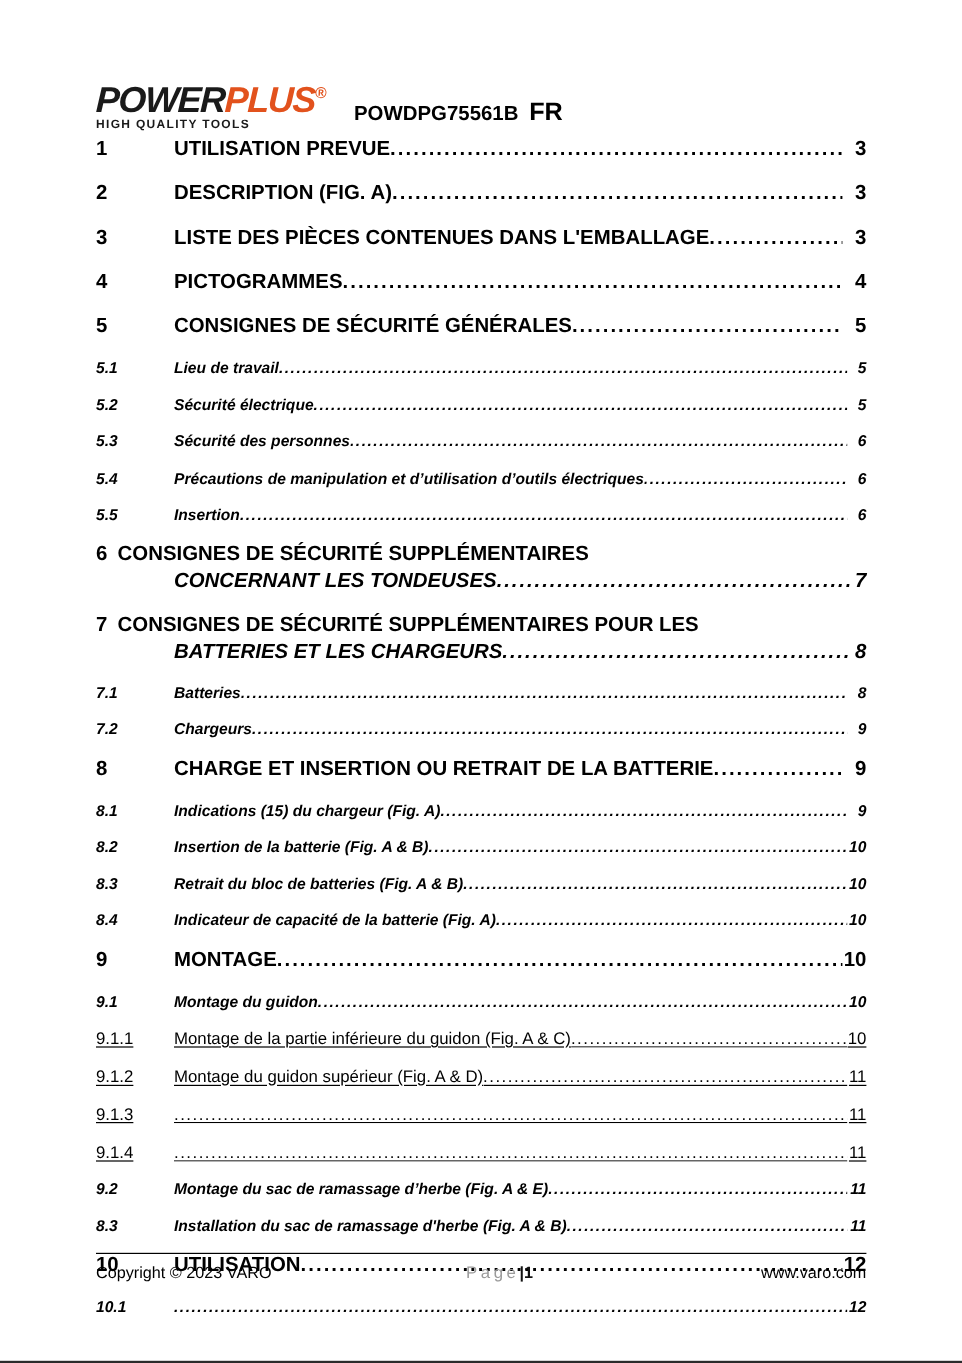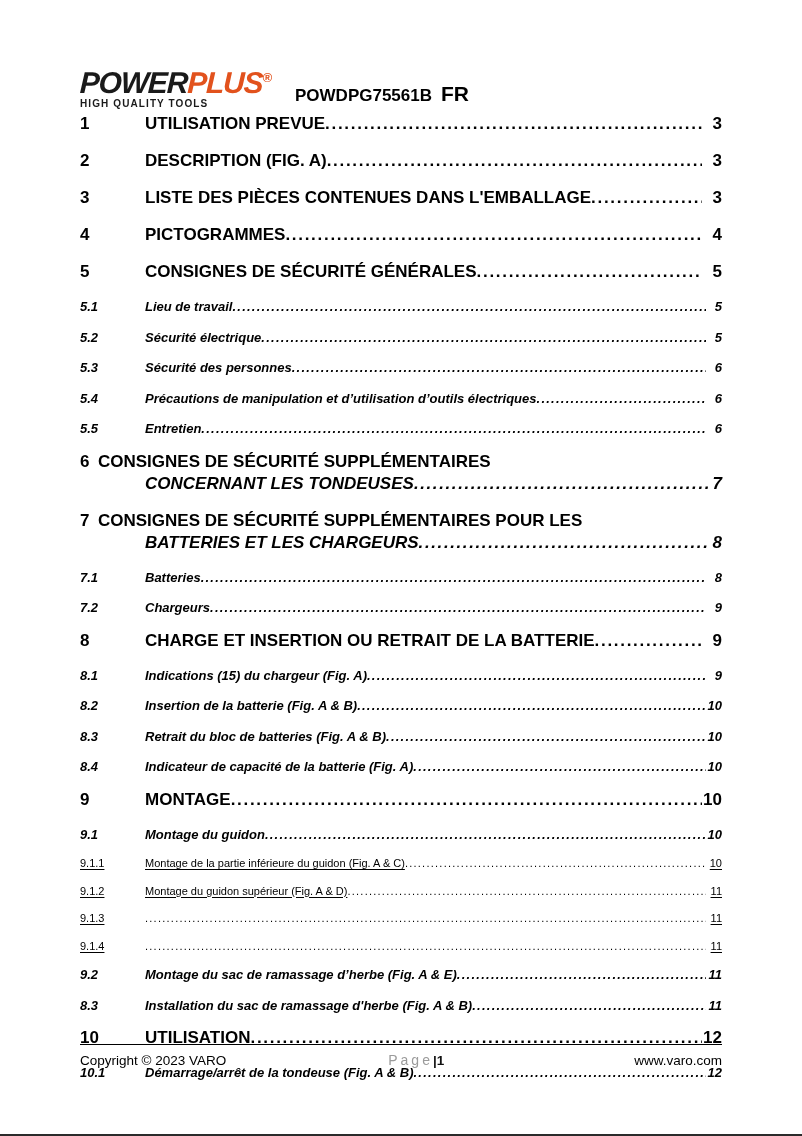--- a/index.html
+++ b/index.html
@@ -160,21 +160,21 @@
     font-weight: bold;
     font-style: italic;
     margin-bottom: 15.5px;
   }
   .lvl2 .toc-num { width: 65px; }
   .lvl2 .toc-page { min-width: 16px; }
   .lvl2 .toc-dots { letter-spacing: 1.25px; }
 
   
   .lvl3 {
-    font-size: 11px;
+    font-size: 14px;
     font-weight: normal;
     margin-bottom: 15.5px;
     text-decoration: underline;
     text-underline-offset: 2px;
   }
   .lvl3 .toc-num { width: 65px; }
   .lvl3 .toc-page { min-width: 16px; }
   .lvl3 .toc-dots { letter-spacing: 1.25px; }
 
   
@@ -298,21 +298,21 @@
           <span class="toc-num">5.4</span>
           <span class="toc-body">
             <span class="toc-title">Précautions de manipulation et d’utilisation d’outils électriques</span>
             <span class="toc-dots">..................................................................................................................................................</span>
             <span class="toc-page">6</span>
           </span>
         </div>
         <div class="toc-row lvl2">
           <span class="toc-num">5.5</span>
           <span class="toc-body">
-            <span class="toc-title">Entretien</span>
+            <span class="toc-title">Insertion</span>
             <span class="toc-dots">..................................................................................................................................................</span>
             <span class="toc-page">6</span>
           </span>
         </div>
         <div class="lvl1w">
           <div class="line1">
             <span class="toc-num">6</span>
             <span class="toc-title">CONSIGNES DE SÉCURITÉ SUPPLÉMENTAIRES</span>
           </div>
           <div class="line2">
@@ -454,21 +454,20 @@
           <span class="toc-num">10</span>
           <span class="toc-body">
             <span class="toc-title">UTILISATION</span>
             <span class="toc-dots">..................................................................................................................................................</span>
             <span class="toc-page">12</span>
           </span>
         </div>
         <div class="toc-row lvl2">
           <span class="toc-num">10.1</span>
           <span class="toc-body">
-            <span class="toc-title">Démarrage/arrêt de la tondeuse (Fig. A &amp; B)</span>
             <span class="toc-dots">..................................................................................................................................................</span>
             <span class="toc-page">12</span>
           </span>
         </div>
       </div>
 
   </div>
 
   <div class="footer">
     <div class="footer-inner">

